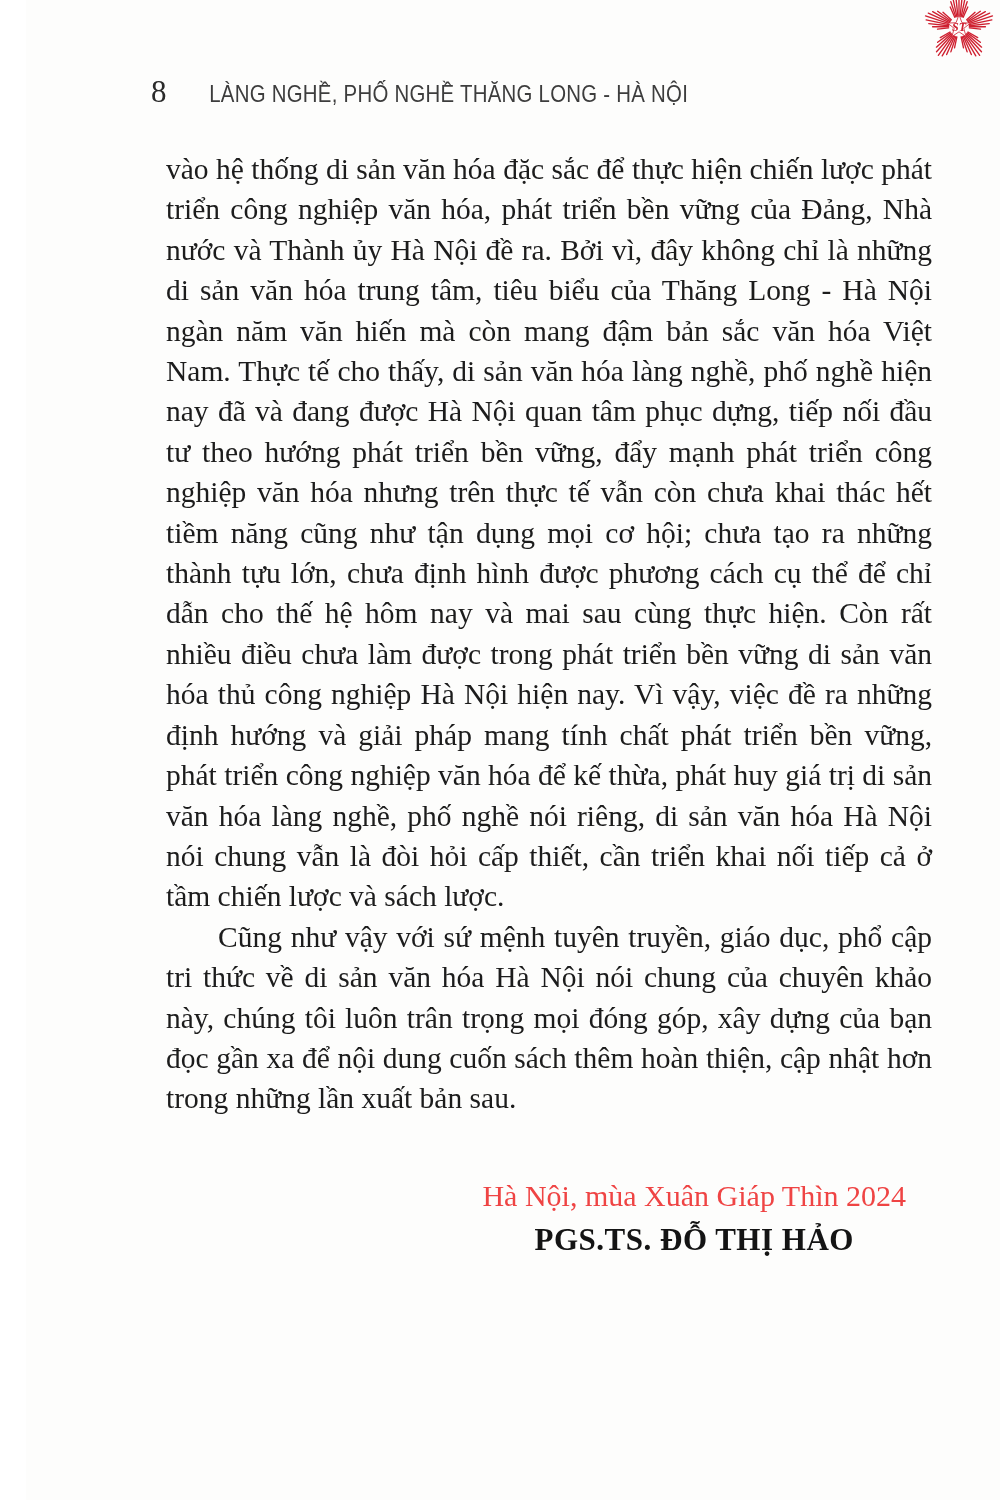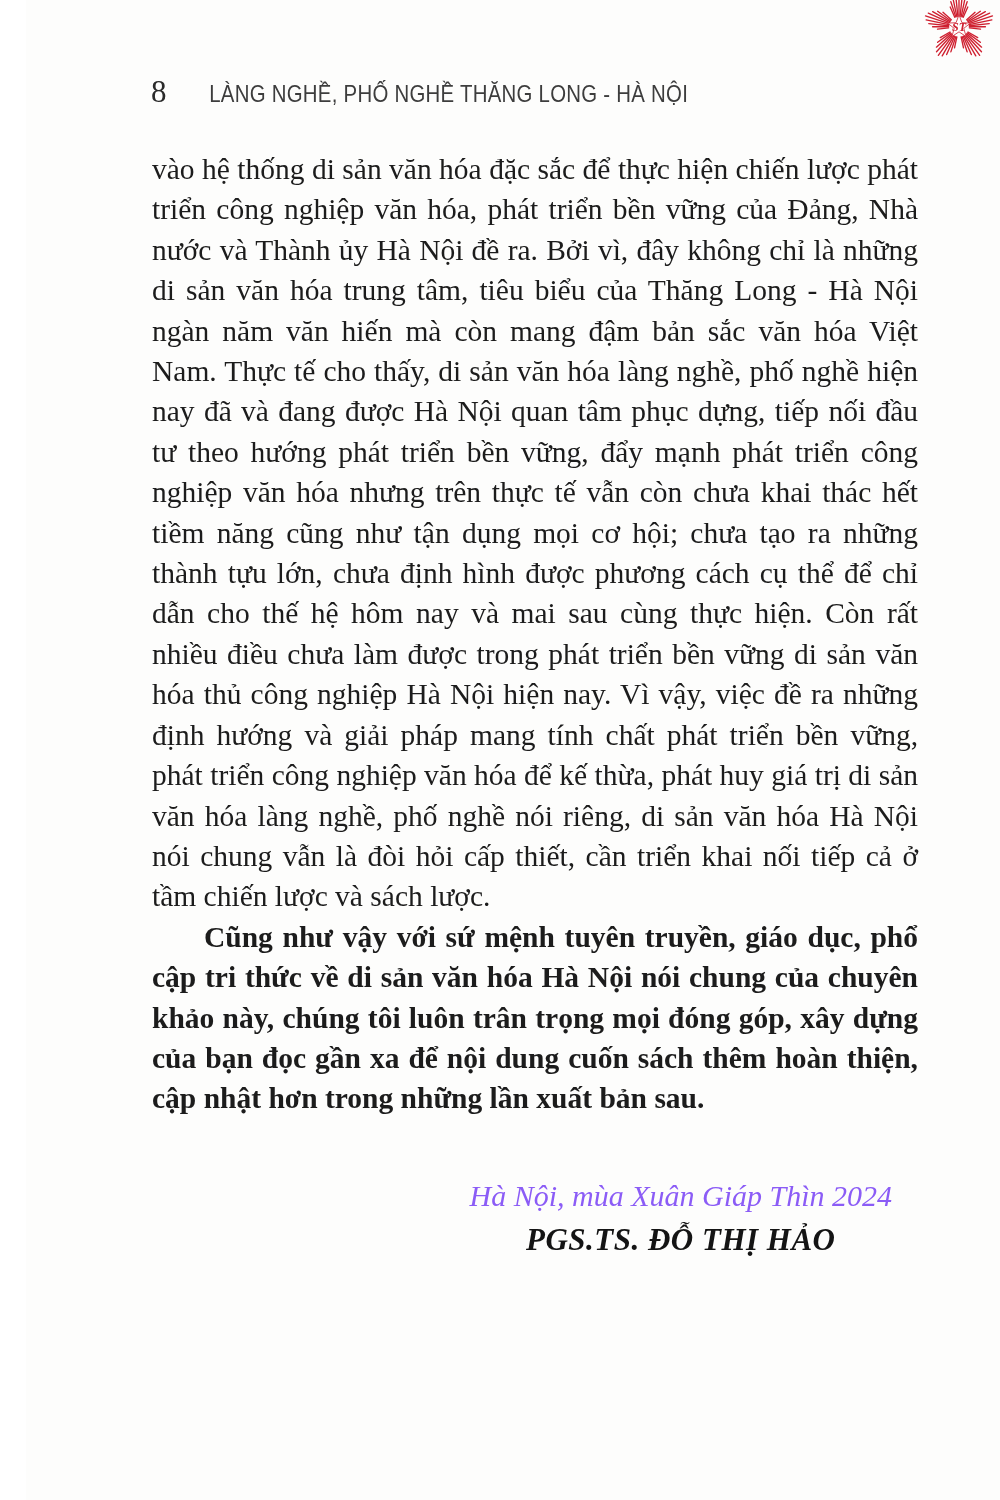--- a/index.html
+++ b/index.html
@@ -46,51 +46,49 @@
     color: #3d3d3d;
     white-space: nowrap;
     transform: scaleX(0.85);
     transform-origin: 50% 50%;
     letter-spacing: 0.3px;
   }
 
   
   .body-text {
     position: absolute;
-    top: 149px; left: 126px;
+    top: 149px; left: 140px;
     width: 766px;
     font-size: 29.5px;
     line-height: 40.4px;
     text-align: justify;
     color: #1c1c1c;
   }
   .body-text p { margin: 0; }
-  .body-text p.indent { text-indent: 52px; font-weight: bold; }
+  .body-text p.indent { text-indent: 52px; }
 
   
   .signature { margin-top: 56px; }
   .sig-inner {
     width: fit-content;
     margin-left: auto;
     margin-right: 26px;
     text-align: center;
   }
   .dateline {
-    font-style: italic;
     font-size: 30px;
     line-height: 42px;
-    color: #8b5cf6;
+    color: #ef4444;
   }
   .author {
     font-weight: bold;
     font-size: 31px;
     line-height: 46px;
     letter-spacing: 0.5px;
     color: #141414;
-    font-style: italic;
   }
 </style>
 </head>
 <body>
 
 <div class="page">
 
   <div class="logo">
     <svg viewBox="0 0 100 100" width="80" height="80" xmlns="http://www.w3.org/2000/svg">
       <g class="rays" stroke="#cf2030" stroke-width="1.7" stroke-linecap="round">

